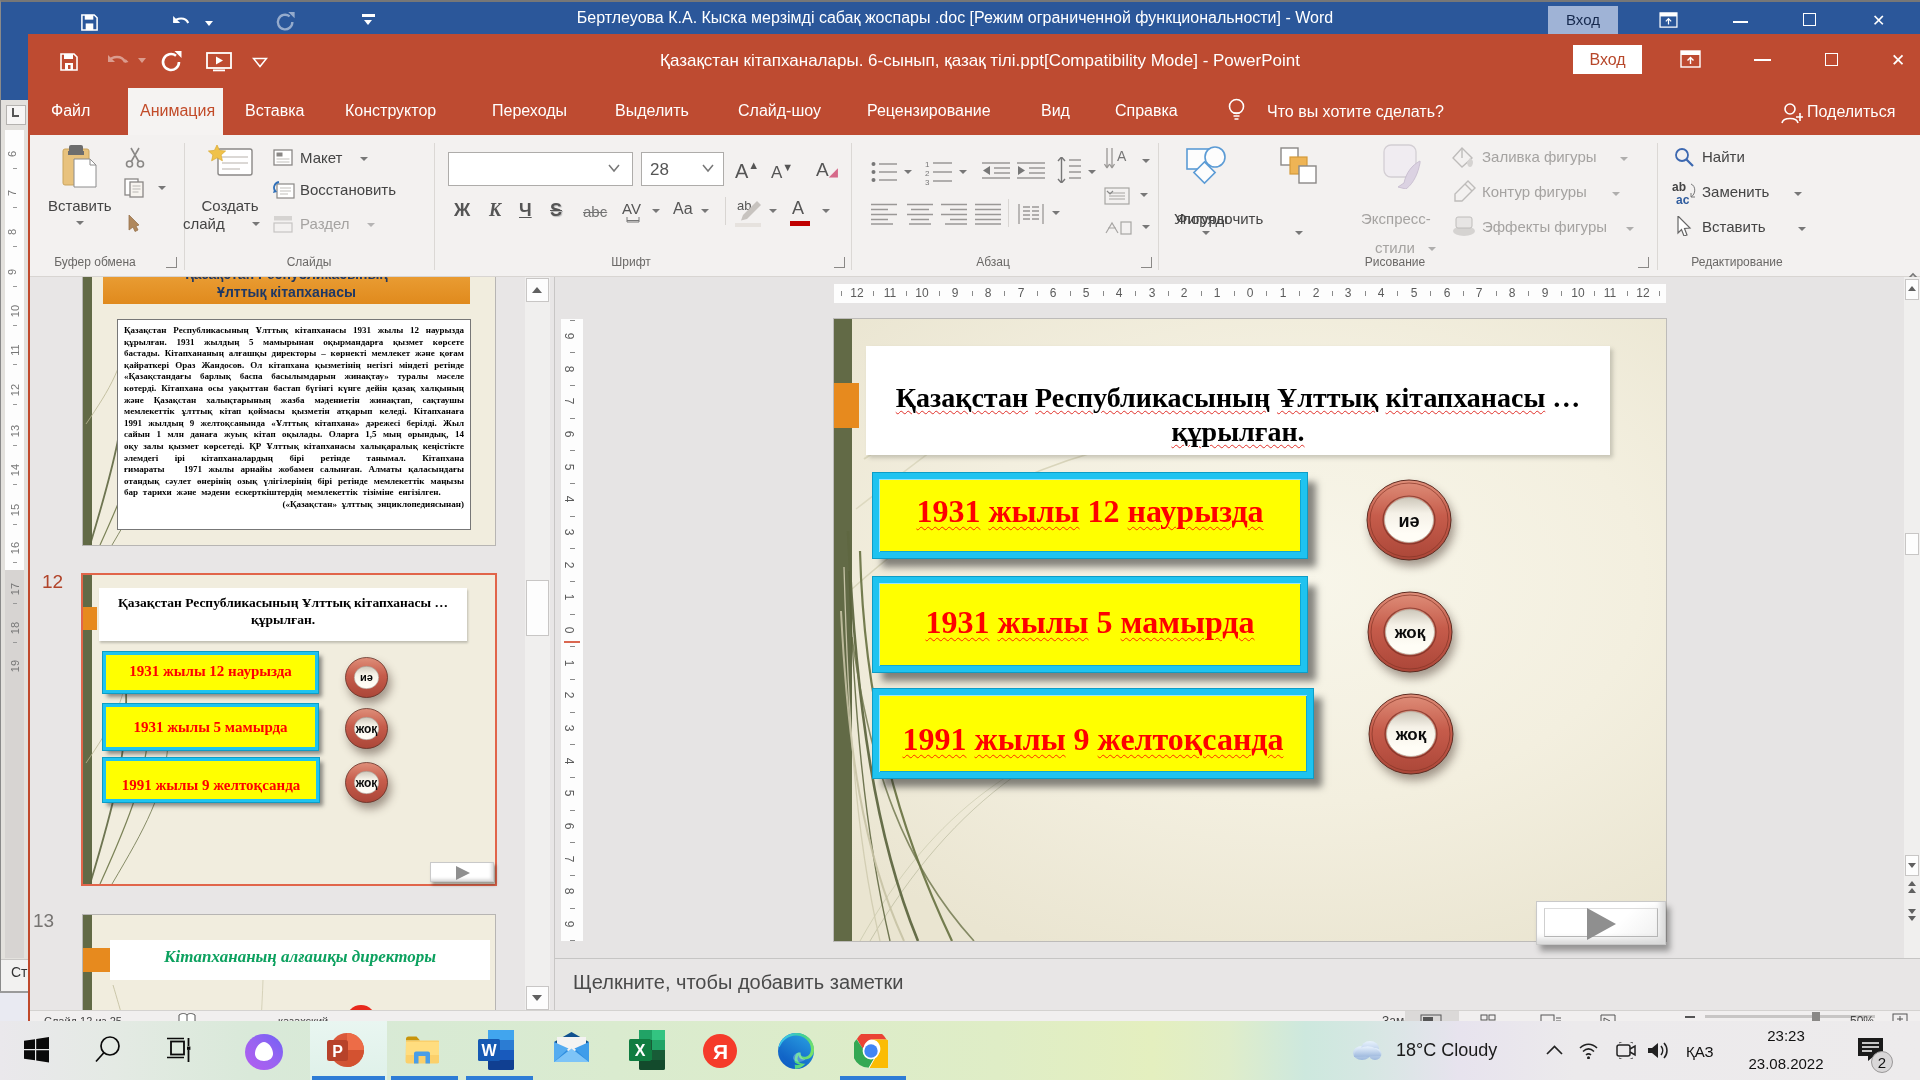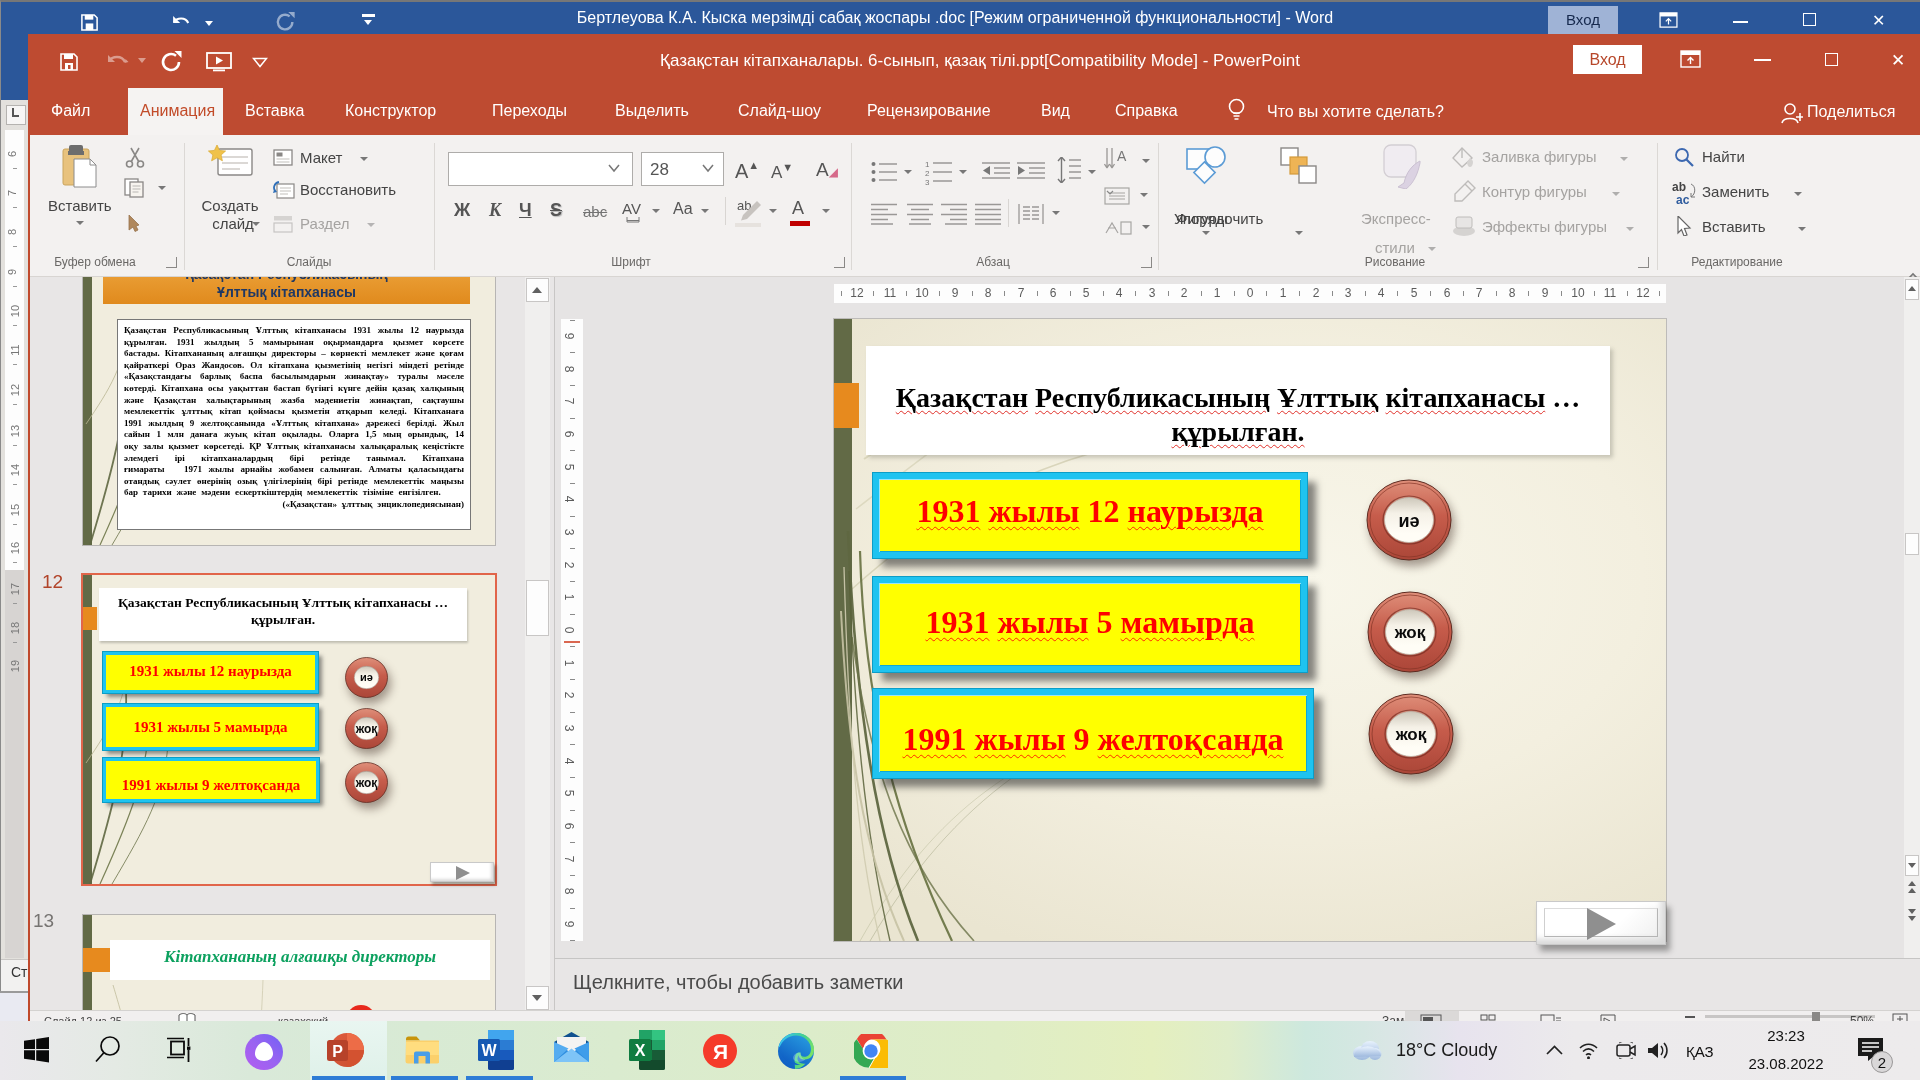--- a/index.html
+++ b/index.html
@@ -208,21 +208,21 @@
     </svg>
   <div class="rlbl" style="left:65px;top:120px">Буфер обмена</div>
   <div class="dla" style="left:136px;top:122px"></div>
 
   <svg class="abs" style="left:178px;top:10px" width="46" height="40" viewBox="0 0 46 40">
       <rect x="10" y="4" width="34" height="26" rx="2" fill="#fff" stroke="#8a8886" stroke-width="1.4"></rect>
       <path d="M14 12 h26 M14 18 h26 M14 24 h18" stroke="#cfccc8" stroke-width="1.5"></path>
       <path d="M9 0 l2.6 5.4 6 .6 -4.5 4 1.3 5.8 -5.4-3 -5.4 3 1.3-5.8 -4.5-4 6-.6 z" fill="#f0c24a" stroke="#d9a72e" stroke-width=".7"></path>
     </svg>
   <div class="rtx" style="left:168px;top:62px;width:64px;text-align:center">Создать</div>
-  <div class="rtx" style="left:176px;top:80px;width:54px;text-align:center">слайд</div>
+  <div class="rtx" style="left:153px;top:80px;width:54px;text-align:left">слайд</div>
   <div class="dar" style="left:222px;top:87px"></div>
   <svg class="abs" style="left:243px;top:14px" width="20" height="17" viewBox="0 0 20 17">
       <rect x="1" y="1" width="18" height="15" fill="#fff" stroke="#8a8886" stroke-width="1.3"></rect>
       <rect x="3.5" y="3.5" width="6" height="4" fill="#8a8886"></rect>
       <path d="M3.5 10h13 M3.5 13h13" stroke="#c2bfbc" stroke-width="1.2"></path>
     </svg>
   <div class="rtx" style="left:270px;top:14px">Макет</div>
     <div class="dar" style="left:330px;top:22px"></div>
   <svg class="abs" style="left:243px;top:46px" width="22" height="19" viewBox="0 0 22 19">
       <rect x="4" y="3" width="17" height="14" fill="#fff" stroke="#8a8886" stroke-width="1.2"></rect>

